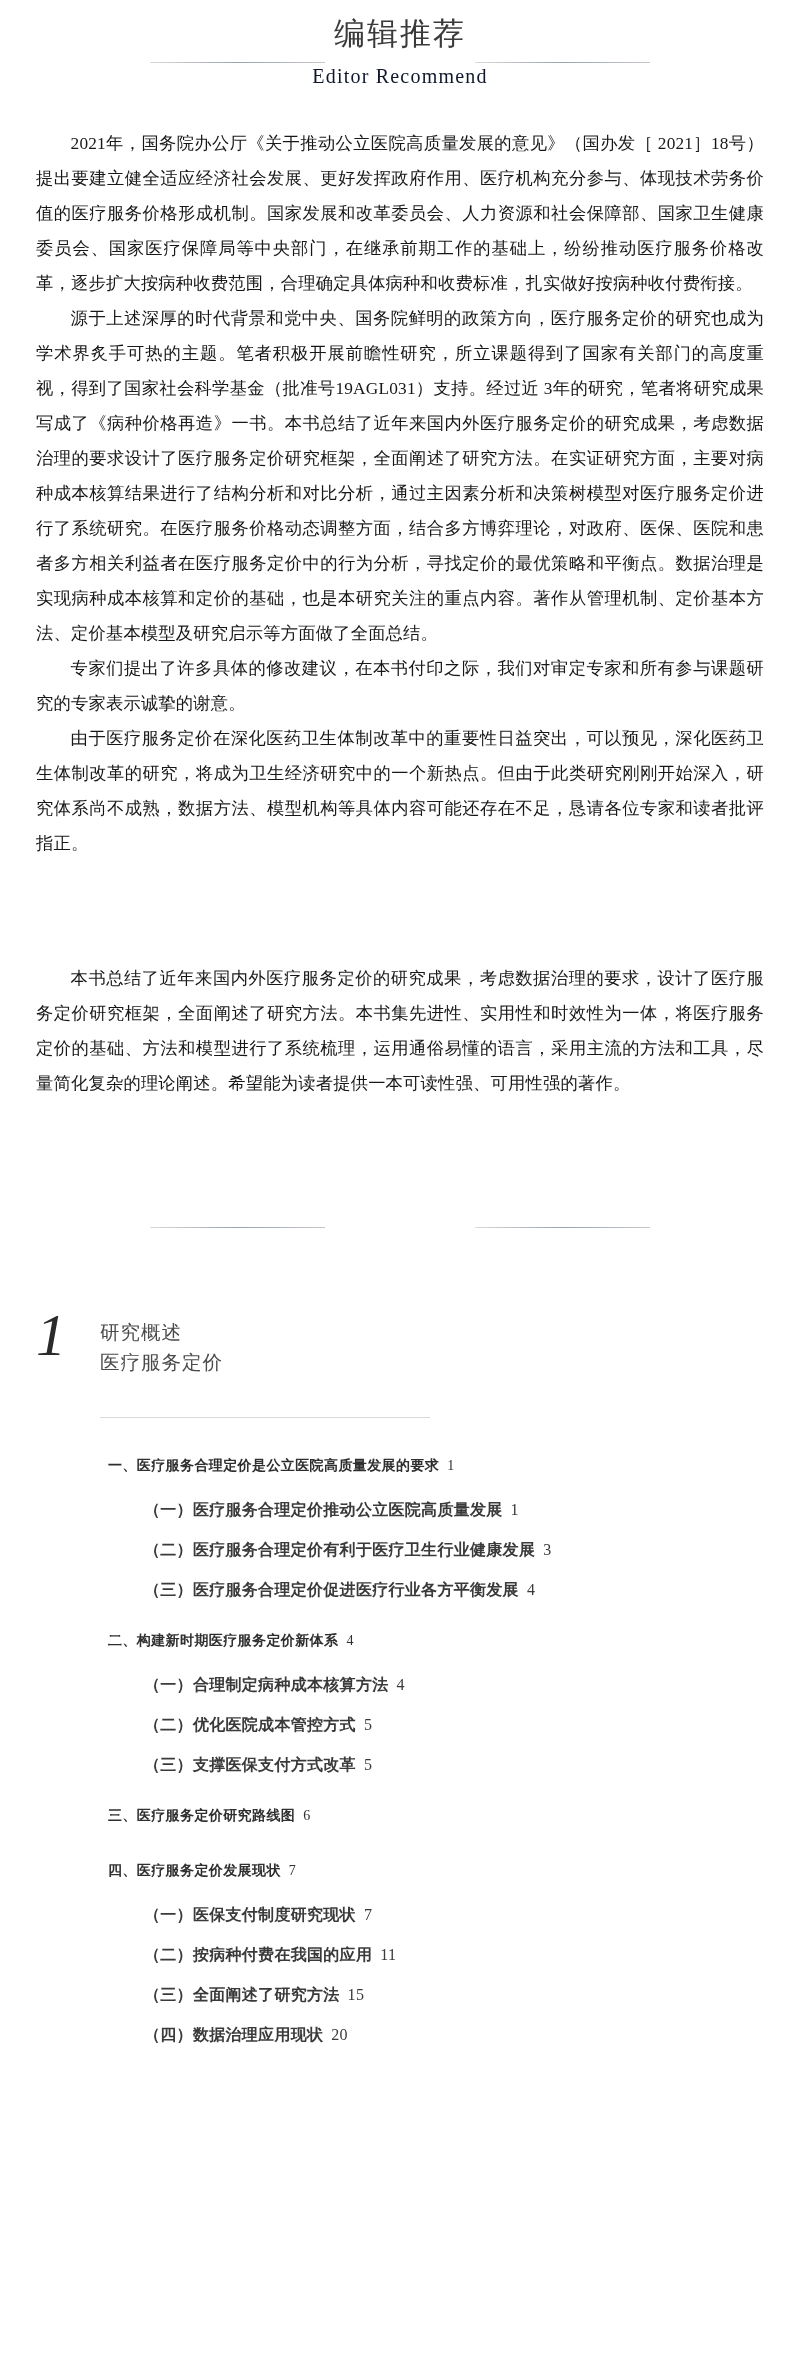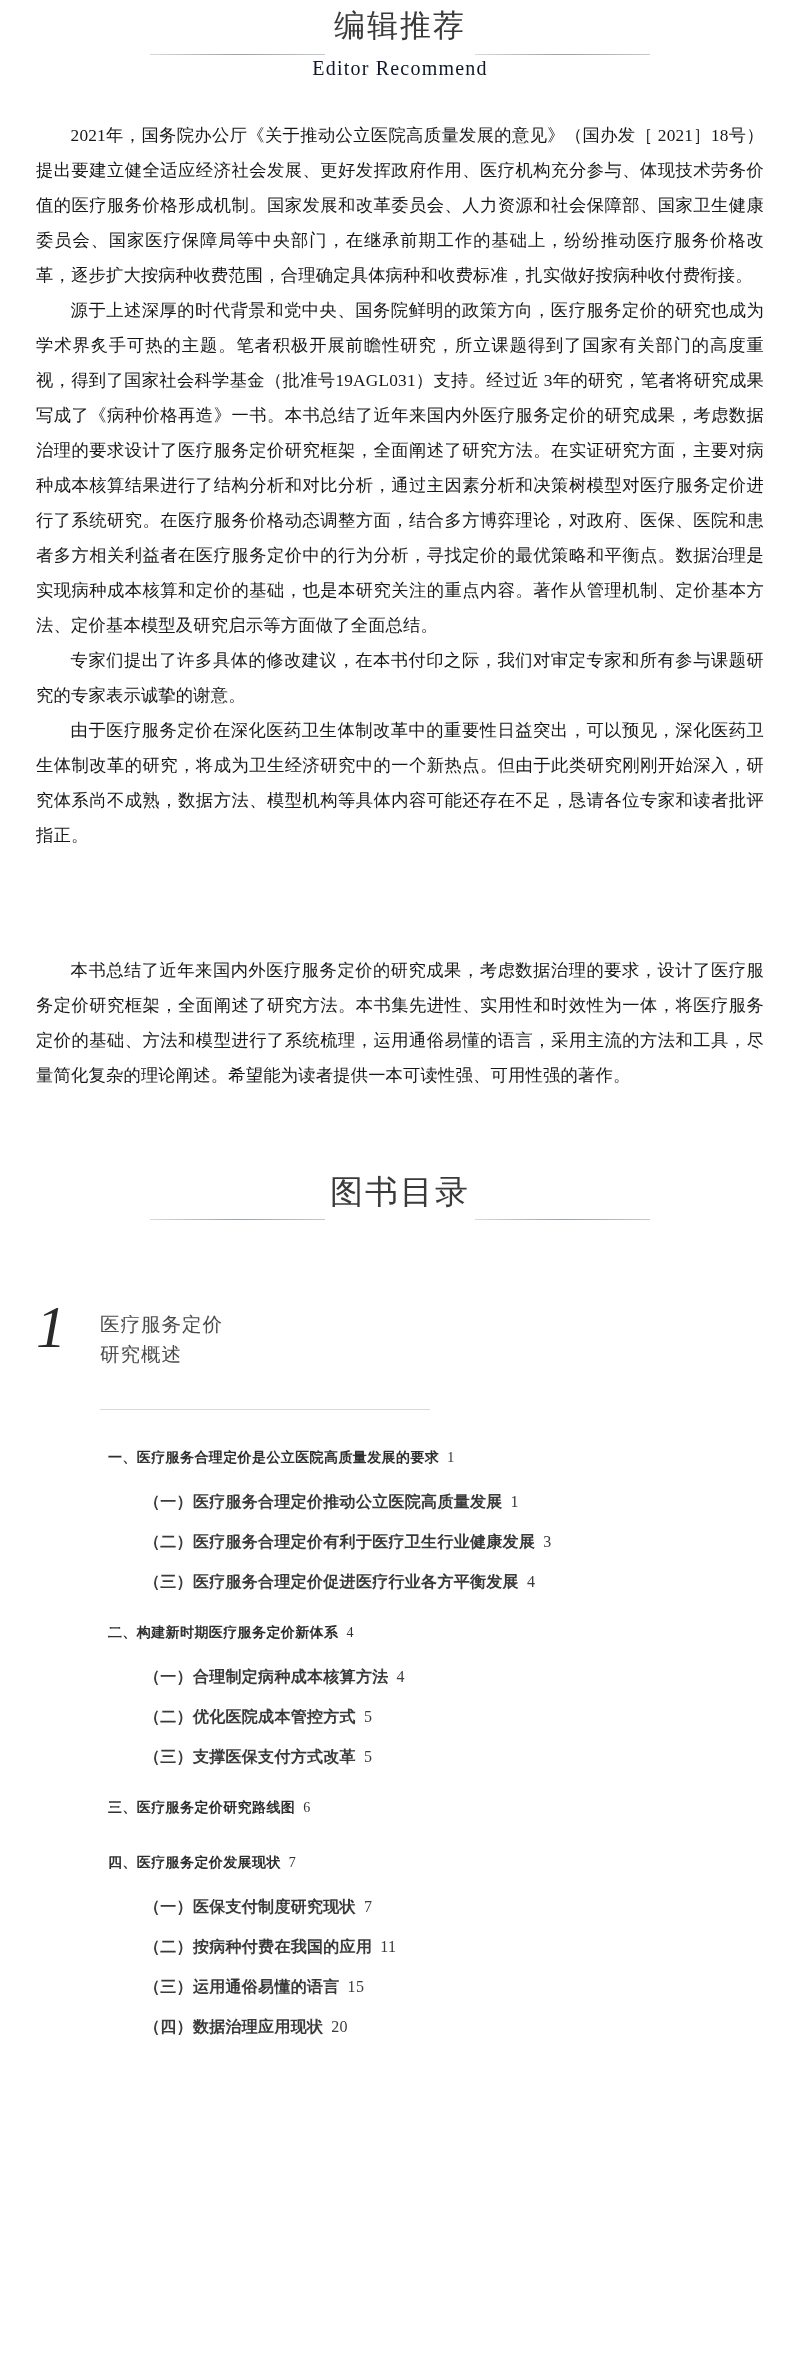--- a/index.html
+++ b/index.html
@@ -13,20 +13,21 @@
     min-height: 2357px;
     font-family: "Liberation Serif", "DejaVu Serif", serif;
     color: #1d1d1d;
     -webkit-font-smoothing: antialiased;
   }
   .page {
     width: 800px;
     box-sizing: border-box;
     padding: 0 0 40px 0;
     position: relative;
+    margin-top: 8px;
   }
 
   
   .section-header {
     position: relative;
     width: 100%;
     height: 118px;
     margin: 0 auto;
   }
   .sh-title {
@@ -173,45 +174,44 @@
 
   <div class="body-block" style="padding-top:42px">
     <p class="para">本书总结了近年来国内外医疗服务定价的研究成果，考虑数据治理的要求，设计了医疗服务定价研究框架，全面阐述了研究方法。本书集先进性、实用性和时效性为一体，将医疗服务定价的基础、方法和模型进行了系统梳理，运用通俗易懂的语言，采用主流的方法和工具，尽量简化复杂的理论阐述。希望能为读者提供一本可读性强、可用性强的著作。</p>
   </div>
 
   <div style="height:72px"></div>
 
   <div class="section-header big">
     <div class="sh-rule left"></div>
     <div class="sh-rule right"></div>
-    <div class="sh-title">图书目录</div>
   </div>
 
   <div class="chapter">
     <div class="chapter-num">1</div>
     <div class="chapter-titles">
+      <div class="chapter-title-line">研究概述</div>
       <div class="chapter-title-line">医疗服务定价</div>
-      <div class="chapter-title-line">研究概述</div>
     </div>
   </div>
   <div class="chapter-underline" style="margin-left:100px"></div>
 
   <div class="toc" id="toc-list">
       <div class="toc-l1"><span>一、医疗服务合理定价是公立医院高质量发展的要求</span><span class="toc-page">1</span></div>
       <div class="toc-l2"><span>（一）医疗服务合理定价推动公立医院高质量发展</span><span class="toc-page">1</span></div>
       <div class="toc-l2"><span>（二）医疗服务合理定价有利于医疗卫生行业健康发展</span><span class="toc-page">3</span></div>
       <div class="toc-l2"><span>（三）医疗服务合理定价促进医疗行业各方平衡发展</span><span class="toc-page">4</span></div>
       <div class="spacer-sm"></div>
       <div class="toc-l1"><span>二、构建新时期医疗服务定价新体系</span><span class="toc-page">4</span></div>
       <div class="toc-l2"><span>（一）合理制定病种成本核算方法</span><span class="toc-page">4</span></div>
       <div class="toc-l2"><span>（二）优化医院成本管控方式</span><span class="toc-page">5</span></div>
       <div class="toc-l2"><span>（三）支撑医保支付方式改革</span><span class="toc-page">5</span></div>
       <div class="spacer-sm"></div>
       <div class="toc-l1"><span>三、医疗服务定价研究路线图</span><span class="toc-page">6</span></div>
       <div class="spacer-sm"></div>
       <div class="toc-l1"><span>四、医疗服务定价发展现状</span><span class="toc-page">7</span></div>
       <div class="toc-l2"><span>（一）医保支付制度研究现状</span><span class="toc-page">7</span></div>
       <div class="toc-l2"><span>（二）按病种付费在我国的应用</span><span class="toc-page">11</span></div>
-      <div class="toc-l2"><span>（三）运用通俗易懂的语言</span><span class="toc-page">15</span></div>
+      <div class="toc-l2"><span>（三）全面阐述了研究方法</span><span class="toc-page">15</span></div>
       <div class="toc-l2"><span>（四）数据治理应用现状</span><span class="toc-page">20</span></div>
     </div>
 
 </div>
 
 </body></html>

